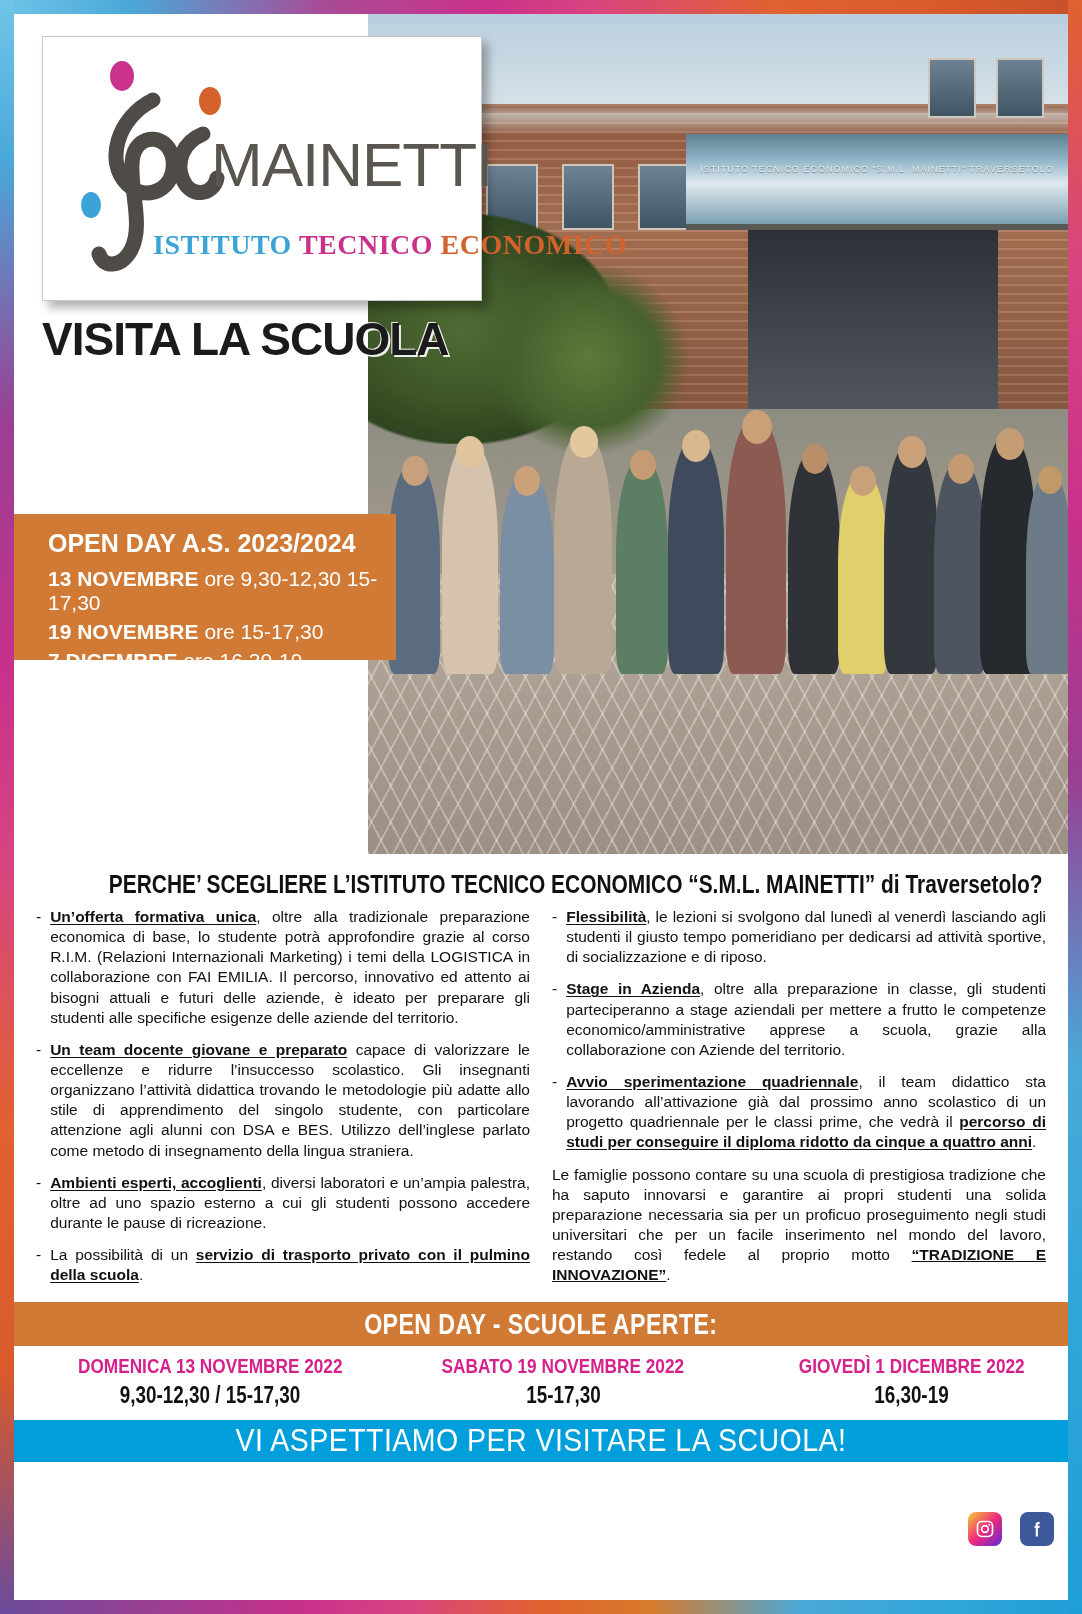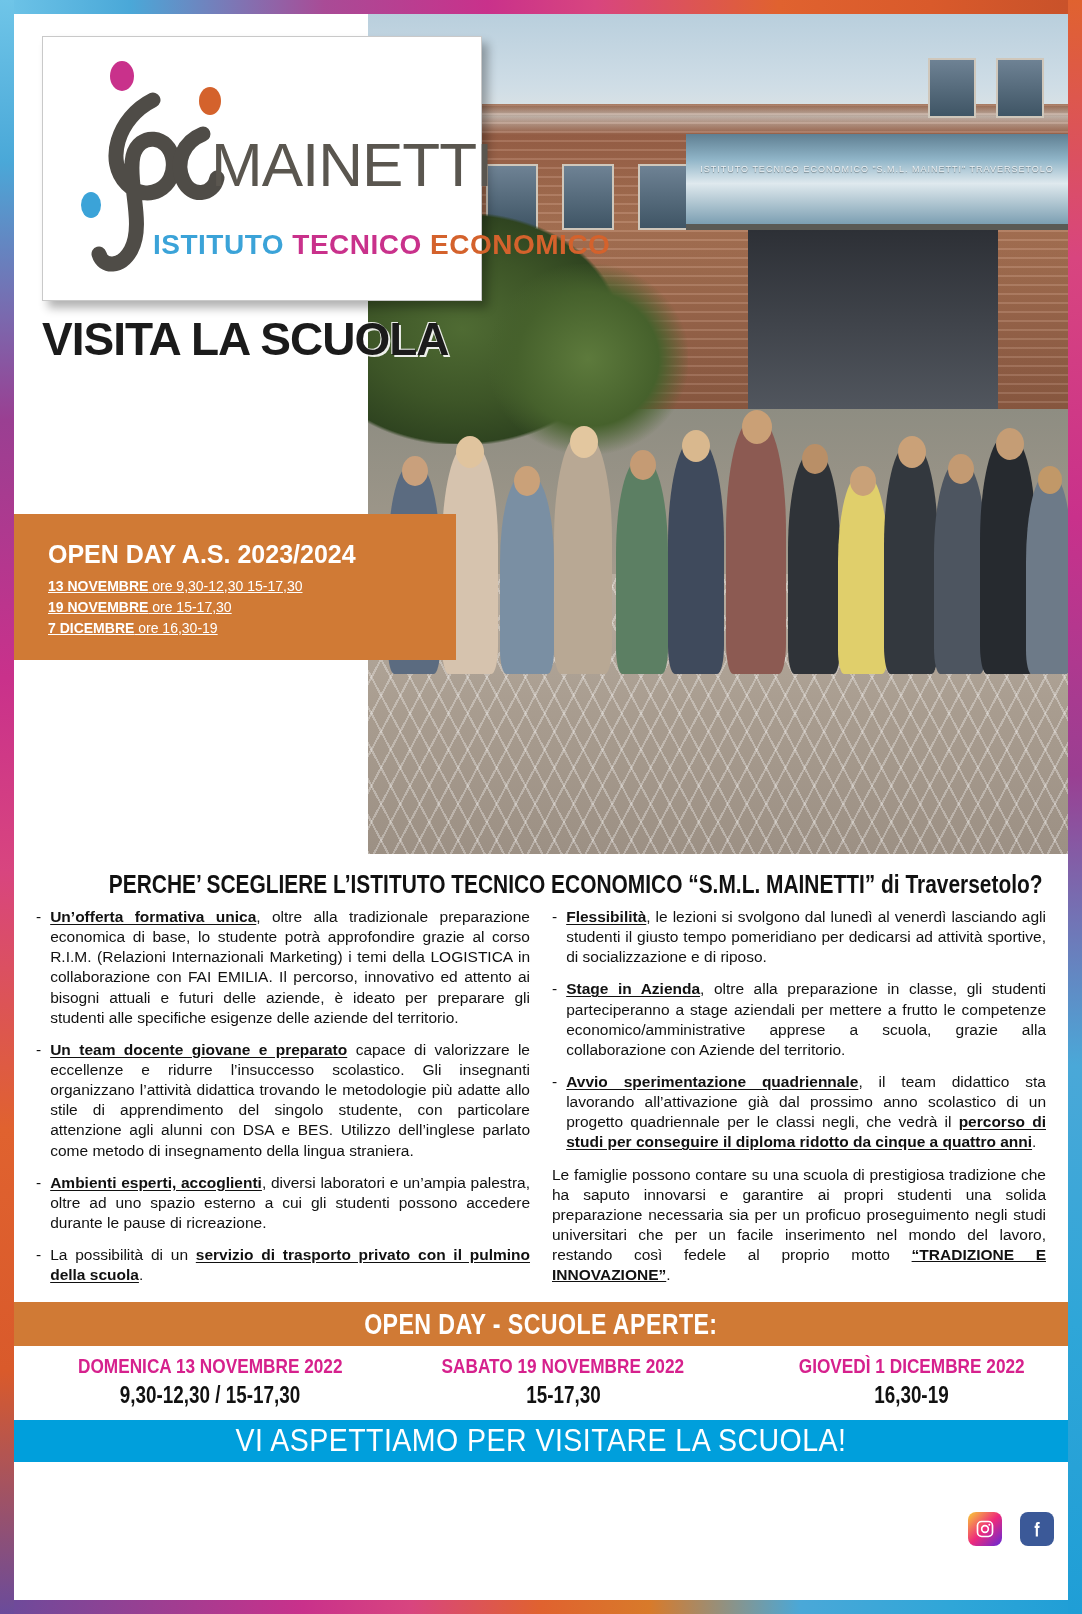--- a/index.html
+++ b/index.html
@@ -121,44 +121,44 @@
     border-radius:50%; background:#3ba3d8; }
   .swirl { position:absolute; left:48px; top:55px; width:140px; height:180px; }
   .brandname {
     position:absolute; left:168px; top:92px;
     font-size:62px; letter-spacing:-1px; color:#5a564f;
     font-family:"Liberation Sans", sans-serif; font-weight:400;
   }
   .subname {
     position:absolute; left:110px; top:192px;
     font-size:28px; font-weight:700; letter-spacing:.5px;
-    font-family:Liberation Sans, sans-serif; white-space:nowrap;
+    font-family:Liberation Serif, serif; white-space:nowrap;
   }
   .sub-1 { color:#3ba3d8; }
   .sub-2 { color:#c9318b; }
   .sub-3 { color:#d4622c; }
 
   
   .visita {
     position:absolute; left:42px; top:312px;
     font-size:46px; font-weight:700; color:#1b1b1b;
     letter-spacing:-1px; z-index:7;
     text-shadow: 2px 2px 0 rgba(255,255,255,.9), -1px -1px 0 rgba(255,255,255,.9);
     font-family:"Liberation Sans", sans-serif;
   }
 
   
   .box-orange {
-    position:absolute; left:14px; top:514px; width:442px; height:146px;
-    background:#d07a35; z-index:7; padding:26px 0 0 34px; color:#fff;
+    position:absolute; left:14px; top:514px; width:382px; height:146px;
+    background:#d07a35; z-index:7; padding:15px 0 0 34px; color:#fff;
   }
   .box-orange .title {
     font-size:25px; font-weight:700; letter-spacing:0px; margin-bottom:9px;
   }
-  .box-orange .line { font-size:14px; margin-bottom:5px; font-weight:400;text-decoration:underline; }
+  .box-orange .line { font-size:21px; margin-bottom:5px; font-weight:400; }
   .box-orange .line b { font-weight:700; }
 
   
   .box-magenta {
     position:absolute; left:14px; top:705px; width:625px; height:108px;
     background:#c9318b; z-index:7; padding:18px 0 0 34px; color:#fff;
   }
   .box-magenta .l1 { font-size:21px; font-weight:700; line-height:1.16; }
   .box-magenta .l2 { font-size:21px; font-weight:700; line-height:1.16; }
   .box-magenta .l3 { font-size:18px; font-weight:400; margin-top:3px; }
@@ -381,21 +381,21 @@
         <div class="bullet">
           <span class="dash">-</span>
           <span class="btxt"><span class="u">Flessibilità</span><span>, le lezioni si svolgono dal lunedì al venerdì lasciando agli studenti il giusto tempo pomeridiano per dedicarsi ad attività sportive, di socializzazione e di riposo.</span></span>
         </div>
         <div class="bullet">
           <span class="dash">-</span>
           <span class="btxt"><span class="u">Stage in Azienda</span><span>, oltre alla preparazione in classe, gli studenti parteciperanno a stage aziendali per mettere a frutto le competenze economico/amministrative apprese a scuola, grazie alla collaborazione con Aziende del territorio.</span></span>
         </div>
         <div class="bullet">
           <span class="dash">-</span>
-          <span class="btxt"><span class="u">Avvio sperimentazione quadriennale</span><span>, il team didattico sta lavorando all’attivazione già dal prossimo anno scolastico di un progetto quadriennale per le classi negli, che vedrà il </span><span class="u">percorso di studi per conseguire il diploma ridotto da cinque a quattro anni</span><span>.</span></span>
+          <span class="btxt"><span class="u">Avvio sperimentazione quadriennale</span><span>, il team didattico sta lavorando all’attivazione già dal prossimo anno scolastico di un progetto quadriennale per le classi prime, che vedrà il </span><span class="u">percorso di studi per conseguire il diploma ridotto da cinque a quattro anni</span><span>.</span></span>
         </div>
         <div class="plain"><span>Le famiglie possono contare su una scuola di prestigiosa tradizione che ha saputo innovarsi e  garantire ai propri studenti una solida preparazione necessaria sia per un proficuo proseguimento negli studi universitari che per un facile inserimento nel mondo del lavoro, restando così fedele al proprio motto </span><span class="u">“TRADIZIONE E INNOVAZIONE”</span><span>.</span></div>
       </div>
 
     </div>
   </div>
 
   <div class="bar-orange">
     <span>OPEN DAY - SCUOLE APERTE:</span>
   </div>

